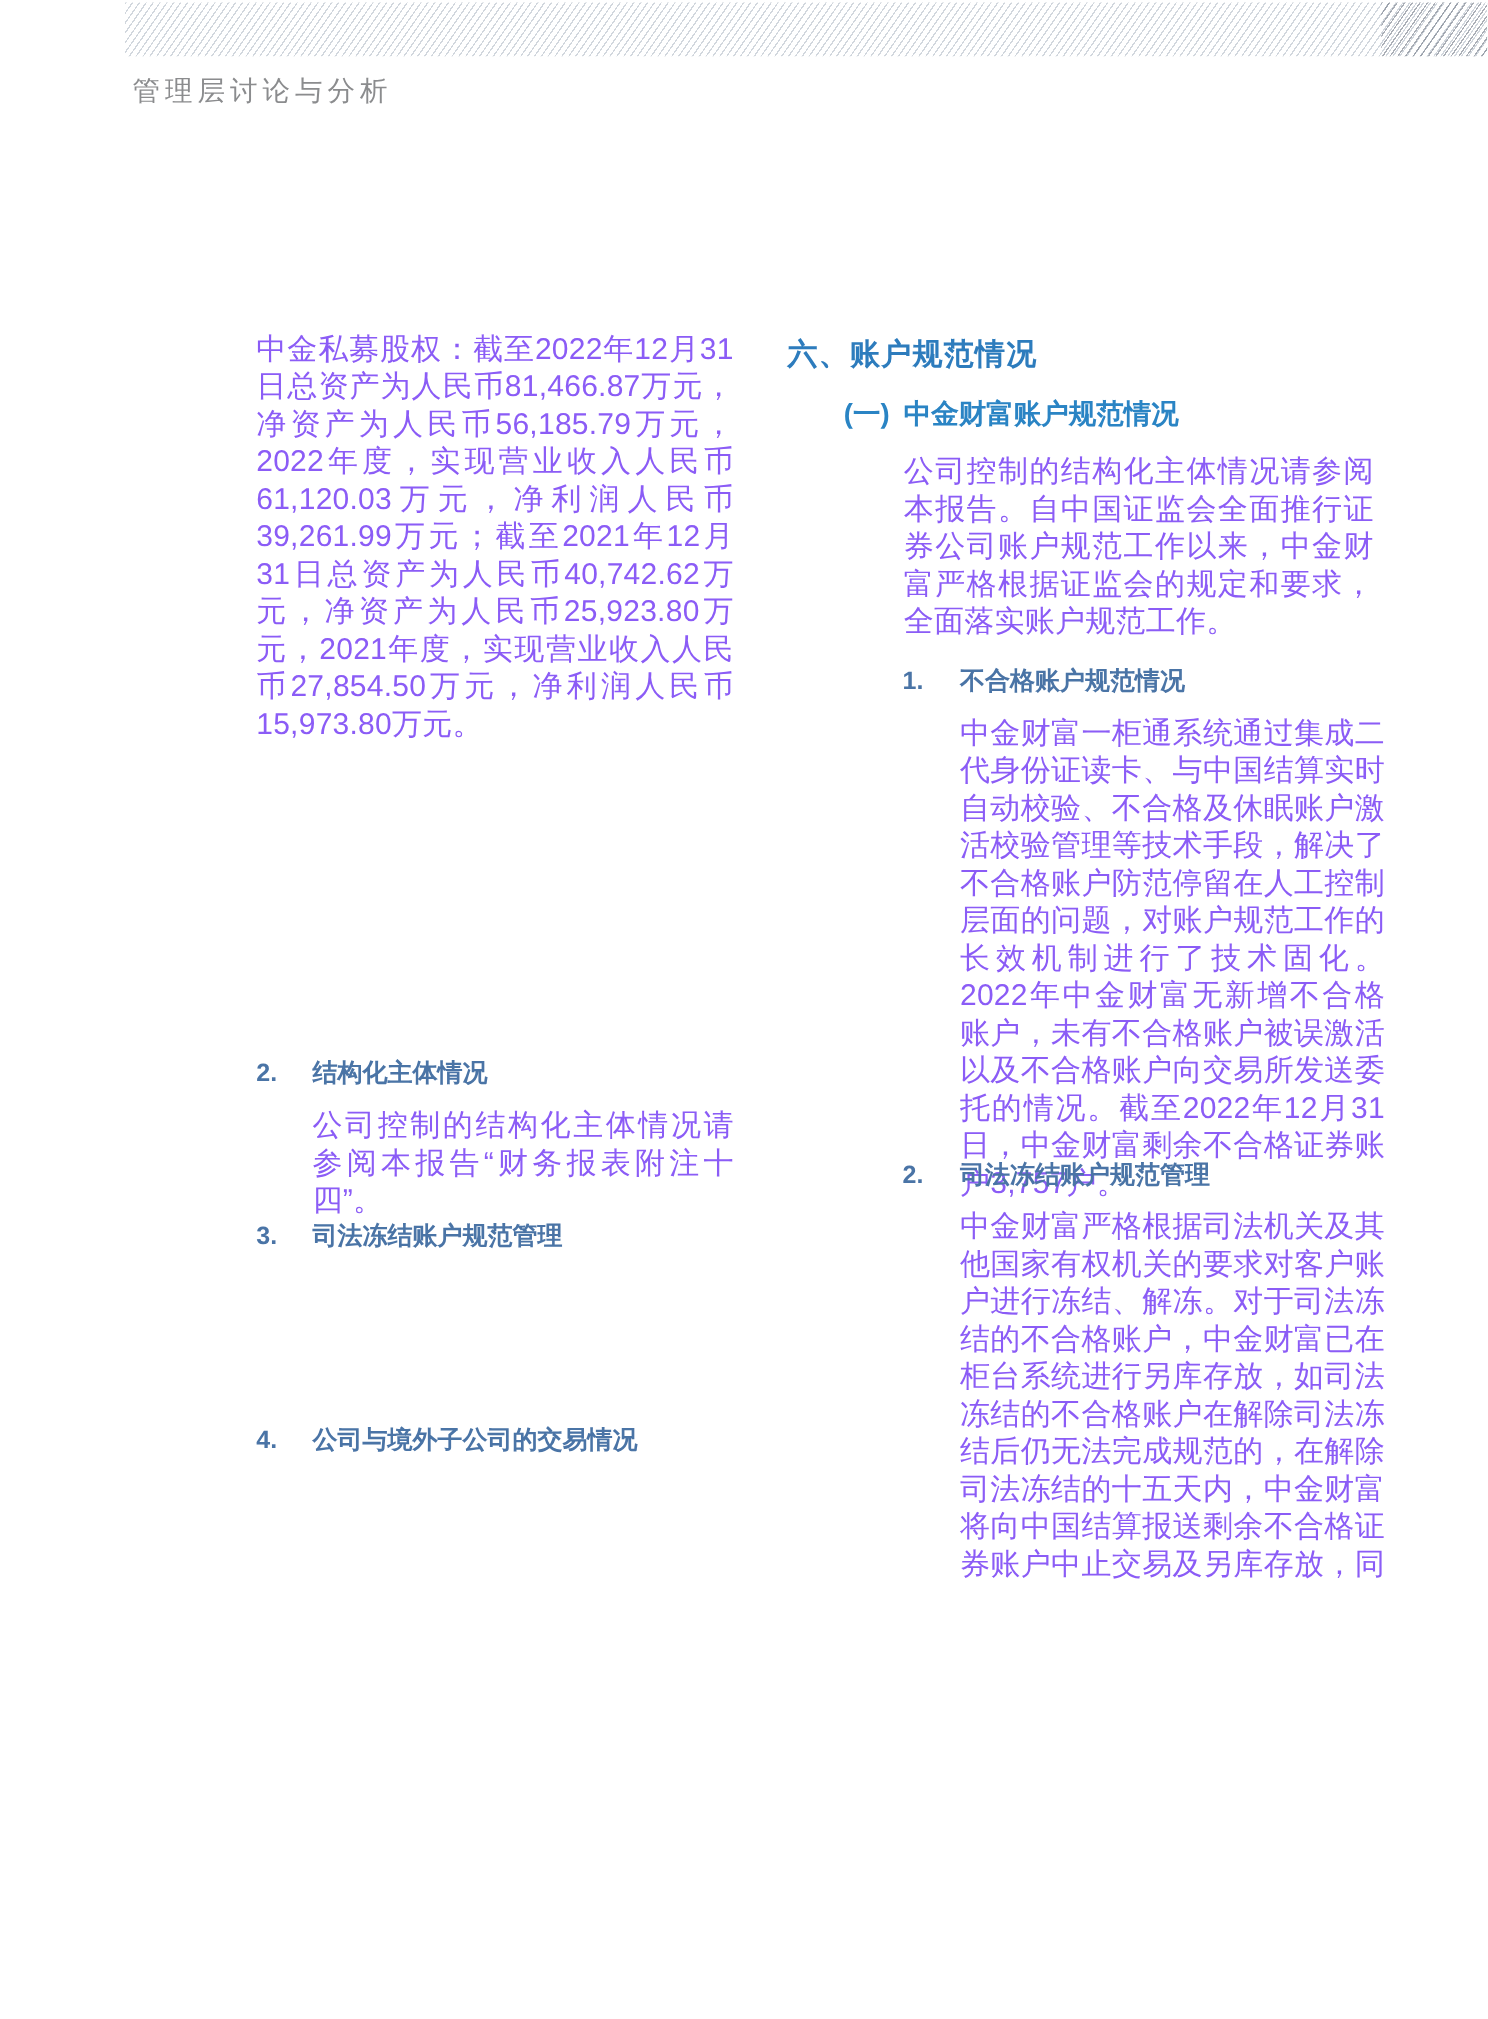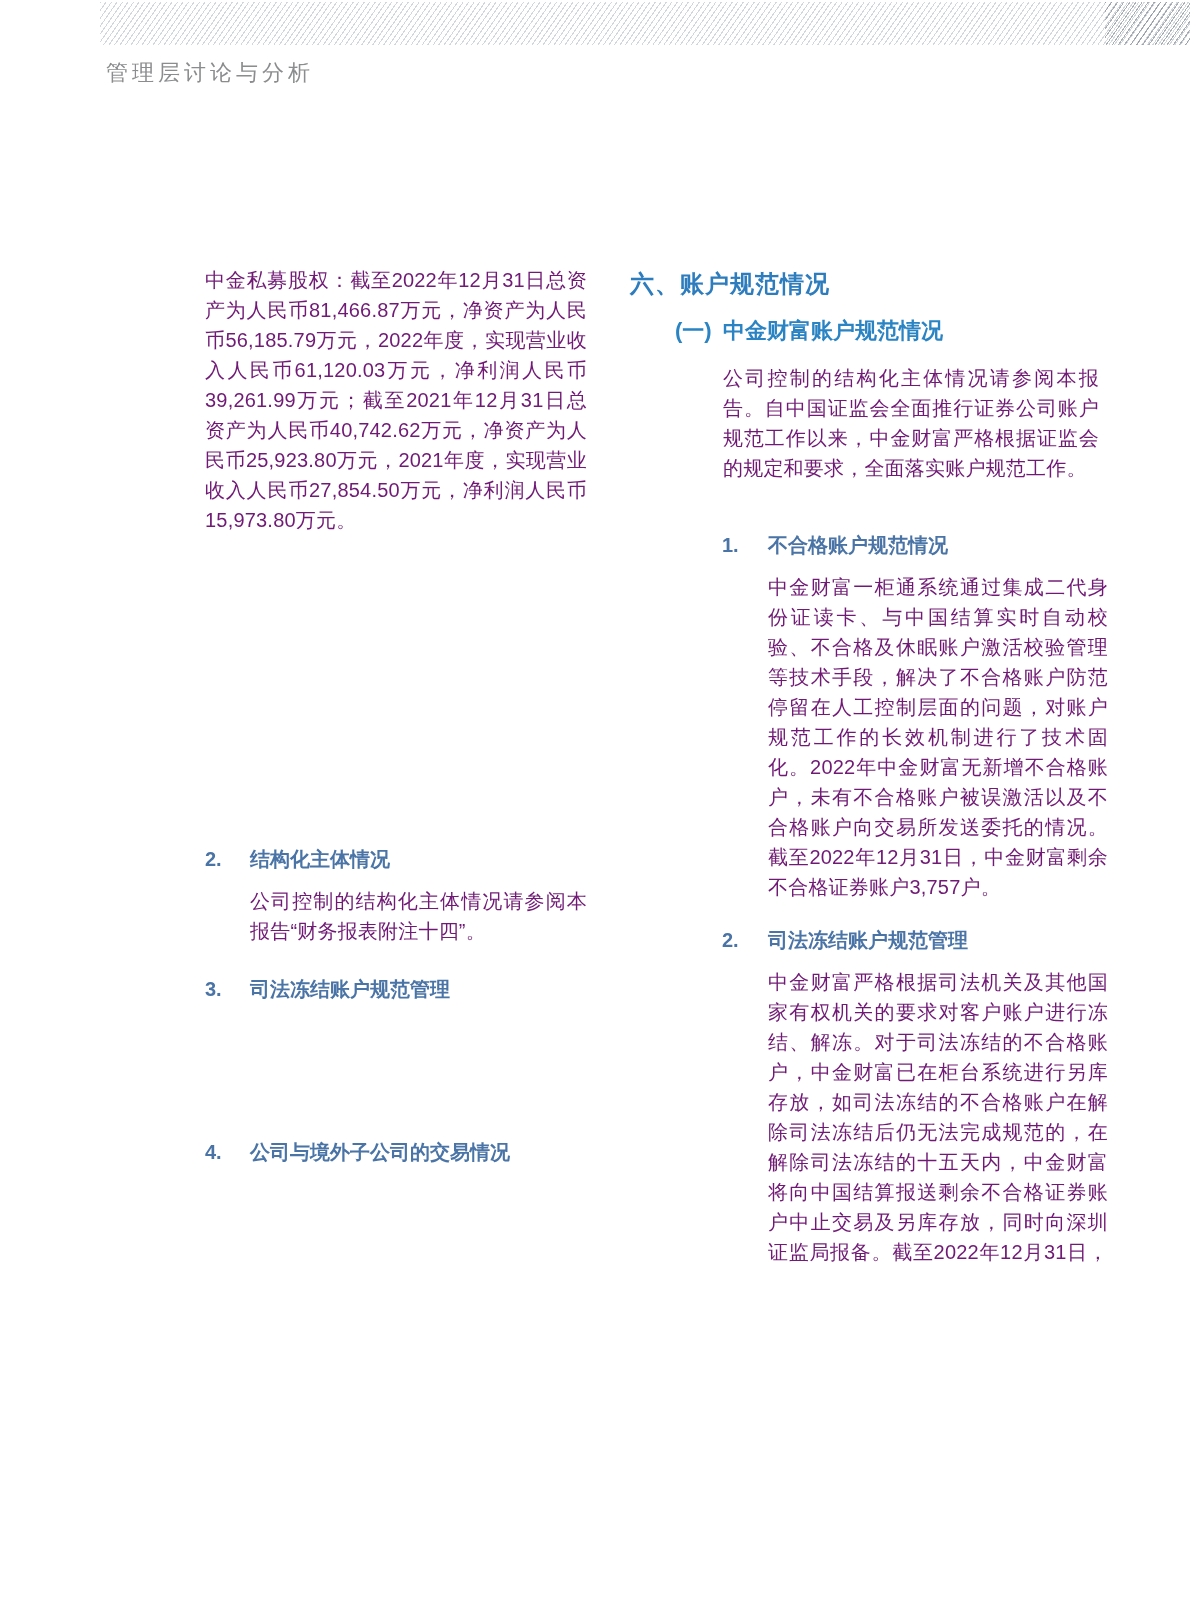--- a/index.html
+++ b/index.html
@@ -63,23 +63,23 @@
     font-family: Liberation Sans, sans-serif;
     font-size: 19px;
     letter-spacing: 1px;
     color: #55565a;
     text-align: center;
   }
 
   
   .body-text {
     position: absolute;
-    font-size: 20px;
+    font-size: 24px;
     line-height: 30px;
-    color: #701a75;
+    color: #8b5cf6;
     text-align: justify;
     text-align-last: left;
     letter-spacing: 0.2px;
   }
 
   .sec-head {
     position: absolute;
     display: flex;
     font-weight: bold;
     color: #4a74a6;

